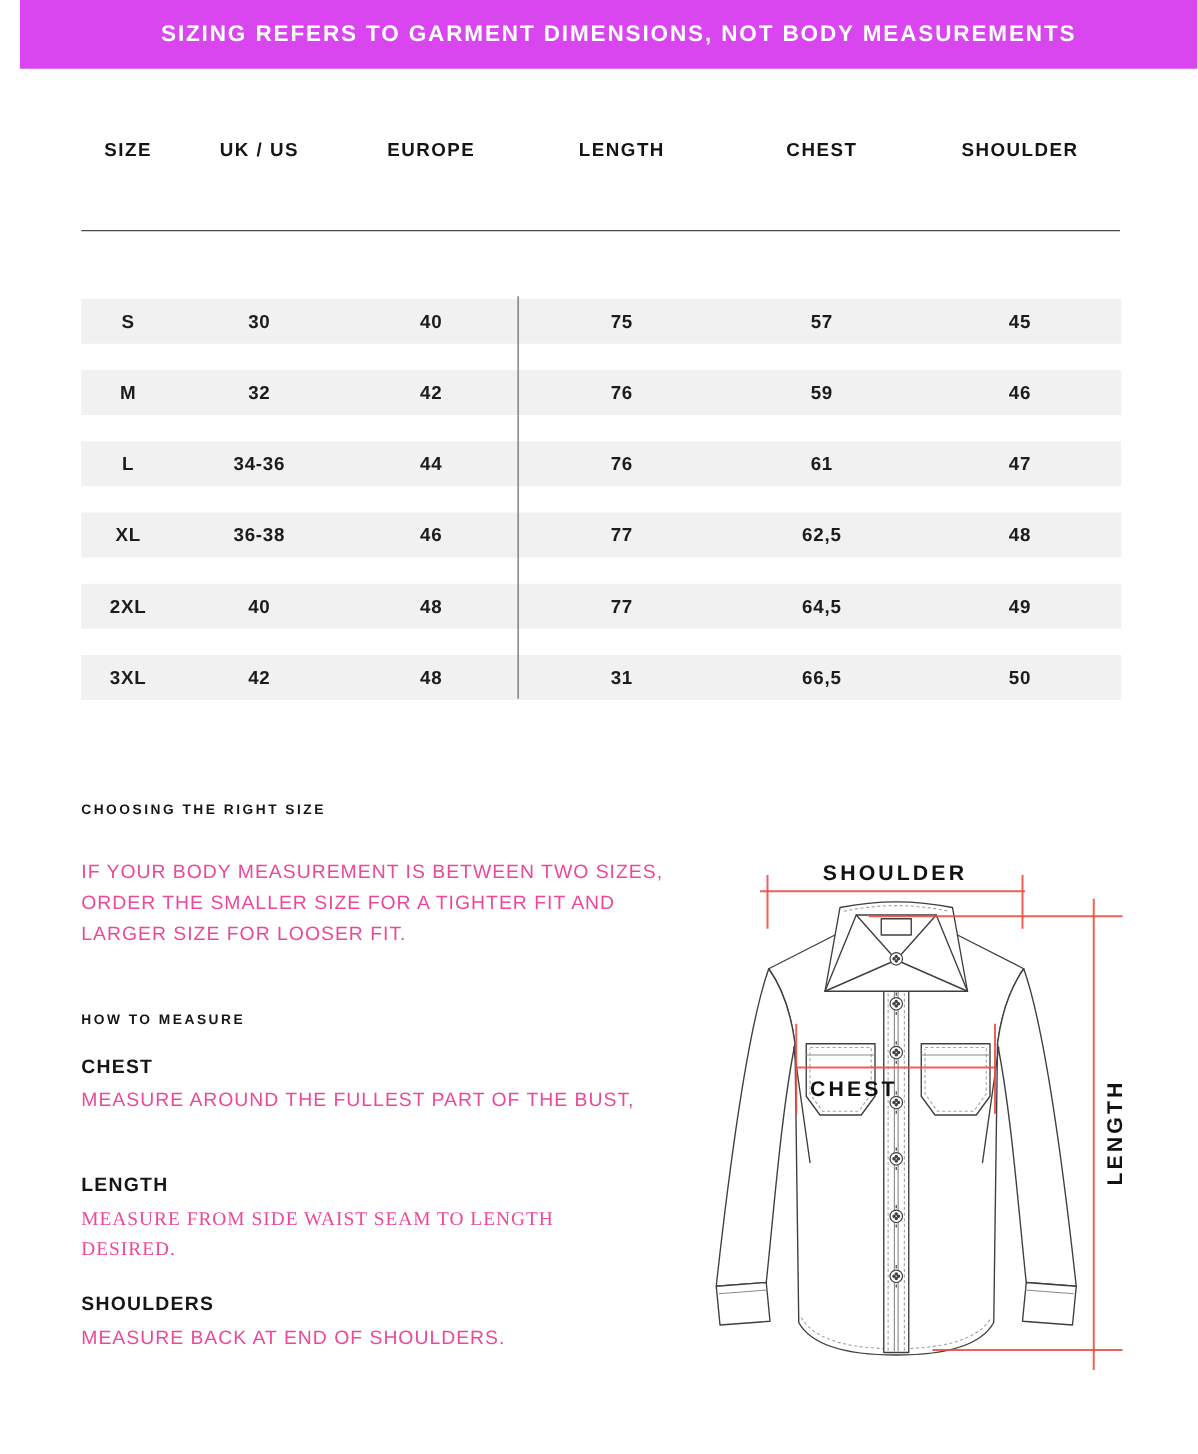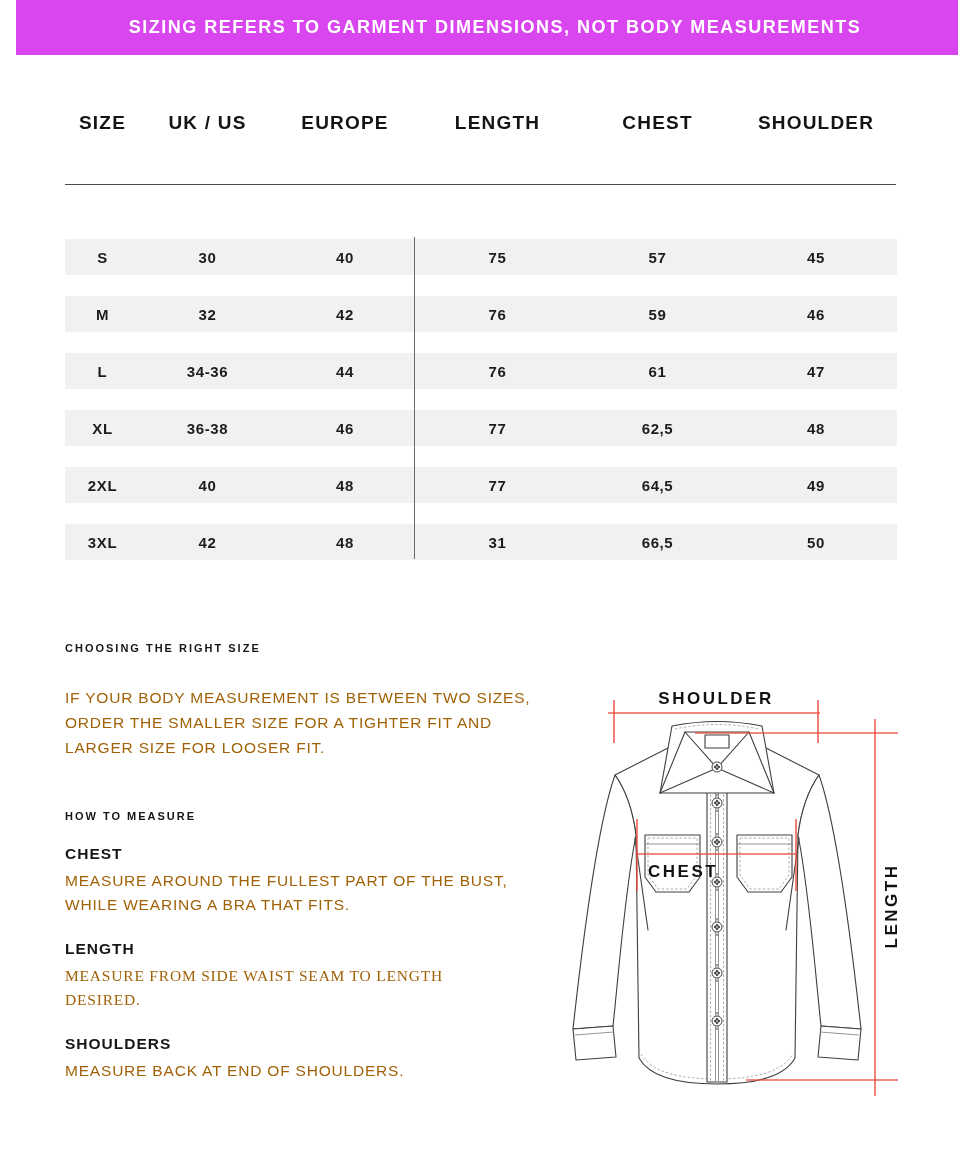--- a/index.html
+++ b/index.html
@@ -13,34 +13,34 @@
     display:flex;align-items:center;justify-content:center;margin-left:16px;
   }
   .banner span{
     color:#fff;font-size:18px;font-weight:700;letter-spacing:1.5px;white-space:nowrap;
   }
   
   .thead{
     position:absolute;left:65px;top:112px;width:832px;display:grid;
     grid-template-columns:75px 135px 140px 165px 155px 162px;
   }
-  .th{text-align:center;font-size:19px;font-weight:700;letter-spacing:1.2px;color:#141414;}
+  .th{text-align:center;font-size:15px;font-weight:700;letter-spacing:1.2px;color:#141414;}
   .hrule{position:absolute;left:65px;top:184px;width:831px;height:1px;background:#4a4a4a;}
   .rows{position:absolute;left:65px;top:239px;width:832px;}
   .trow{
     display:grid;grid-template-columns:75px 135px 140px 165px 155px 162px;
     height:36px;margin-bottom:21px;background:#f1f1f1;align-items:center;
   }
   .td{text-align:center;font-size:15px;font-weight:700;letter-spacing:0.6px;color:#1c1c1c;}
   .vdivider{position:absolute;left:414px;top:237px;width:1px;height:322px;background:#6a6a6a;}
   
   .sec-heading{position:absolute;left:65px;font-size:11px;font-weight:700;letter-spacing:2px;color:#161616;white-space:nowrap;}
   .h-choosing{top:633px;}
   .h-howto{top:801px;}
-  .body-lines{position:absolute;left:65px;font-size:15.5px;letter-spacing:0.8px;line-height:25px;color:#a16207;}
+  .body-lines{position:absolute;left:65px;font-size:15.5px;letter-spacing:0.8px;line-height:25px;color:#ec4899;}
   .b-choosing{top:685px;}
   .b-chest{top:869px;line-height:24px;}
   .b-length{top:964px;line-height:24px;font-family:Liberation Serif, serif;}
   .b-shoulders{top:1059px;line-height:24px;}
   .m-label{position:absolute;left:65px;font-size:15.5px;font-weight:700;letter-spacing:1px;color:#161616;white-space:nowrap;}
   .l-chest{top:845px;}
   .l-length{top:940px;}
   .l-shoulders{top:1035px;}
   .body-lines div{white-space:nowrap;}
   
@@ -128,21 +128,20 @@
     <div>IF YOUR BODY MEASUREMENT IS BETWEEN TWO SIZES,</div>
     <div>ORDER THE SMALLER SIZE FOR A TIGHTER FIT AND</div>
     <div>LARGER SIZE FOR LOOSER FIT.</div>
   </div>
 
   <h2 class="sec-heading h-howto">HOW TO MEASURE</h2>
 
   <div class="m-label l-chest">CHEST</div>
   <div class="body-lines b-chest">
     <div>MEASURE AROUND THE FULLEST PART OF THE BUST,</div>
-    <div>WHILE WEARING A BRA THAT FITS.</div>
   </div>
 
   <div class="m-label l-length">LENGTH</div>
   <div class="body-lines b-length">
     <div>MEASURE FROM SIDE WAIST SEAM TO LENGTH</div>
     <div>DESIRED.</div>
   </div>
 
   <div class="m-label l-shoulders">SHOULDERS</div>
   <div class="body-lines b-shoulders">

